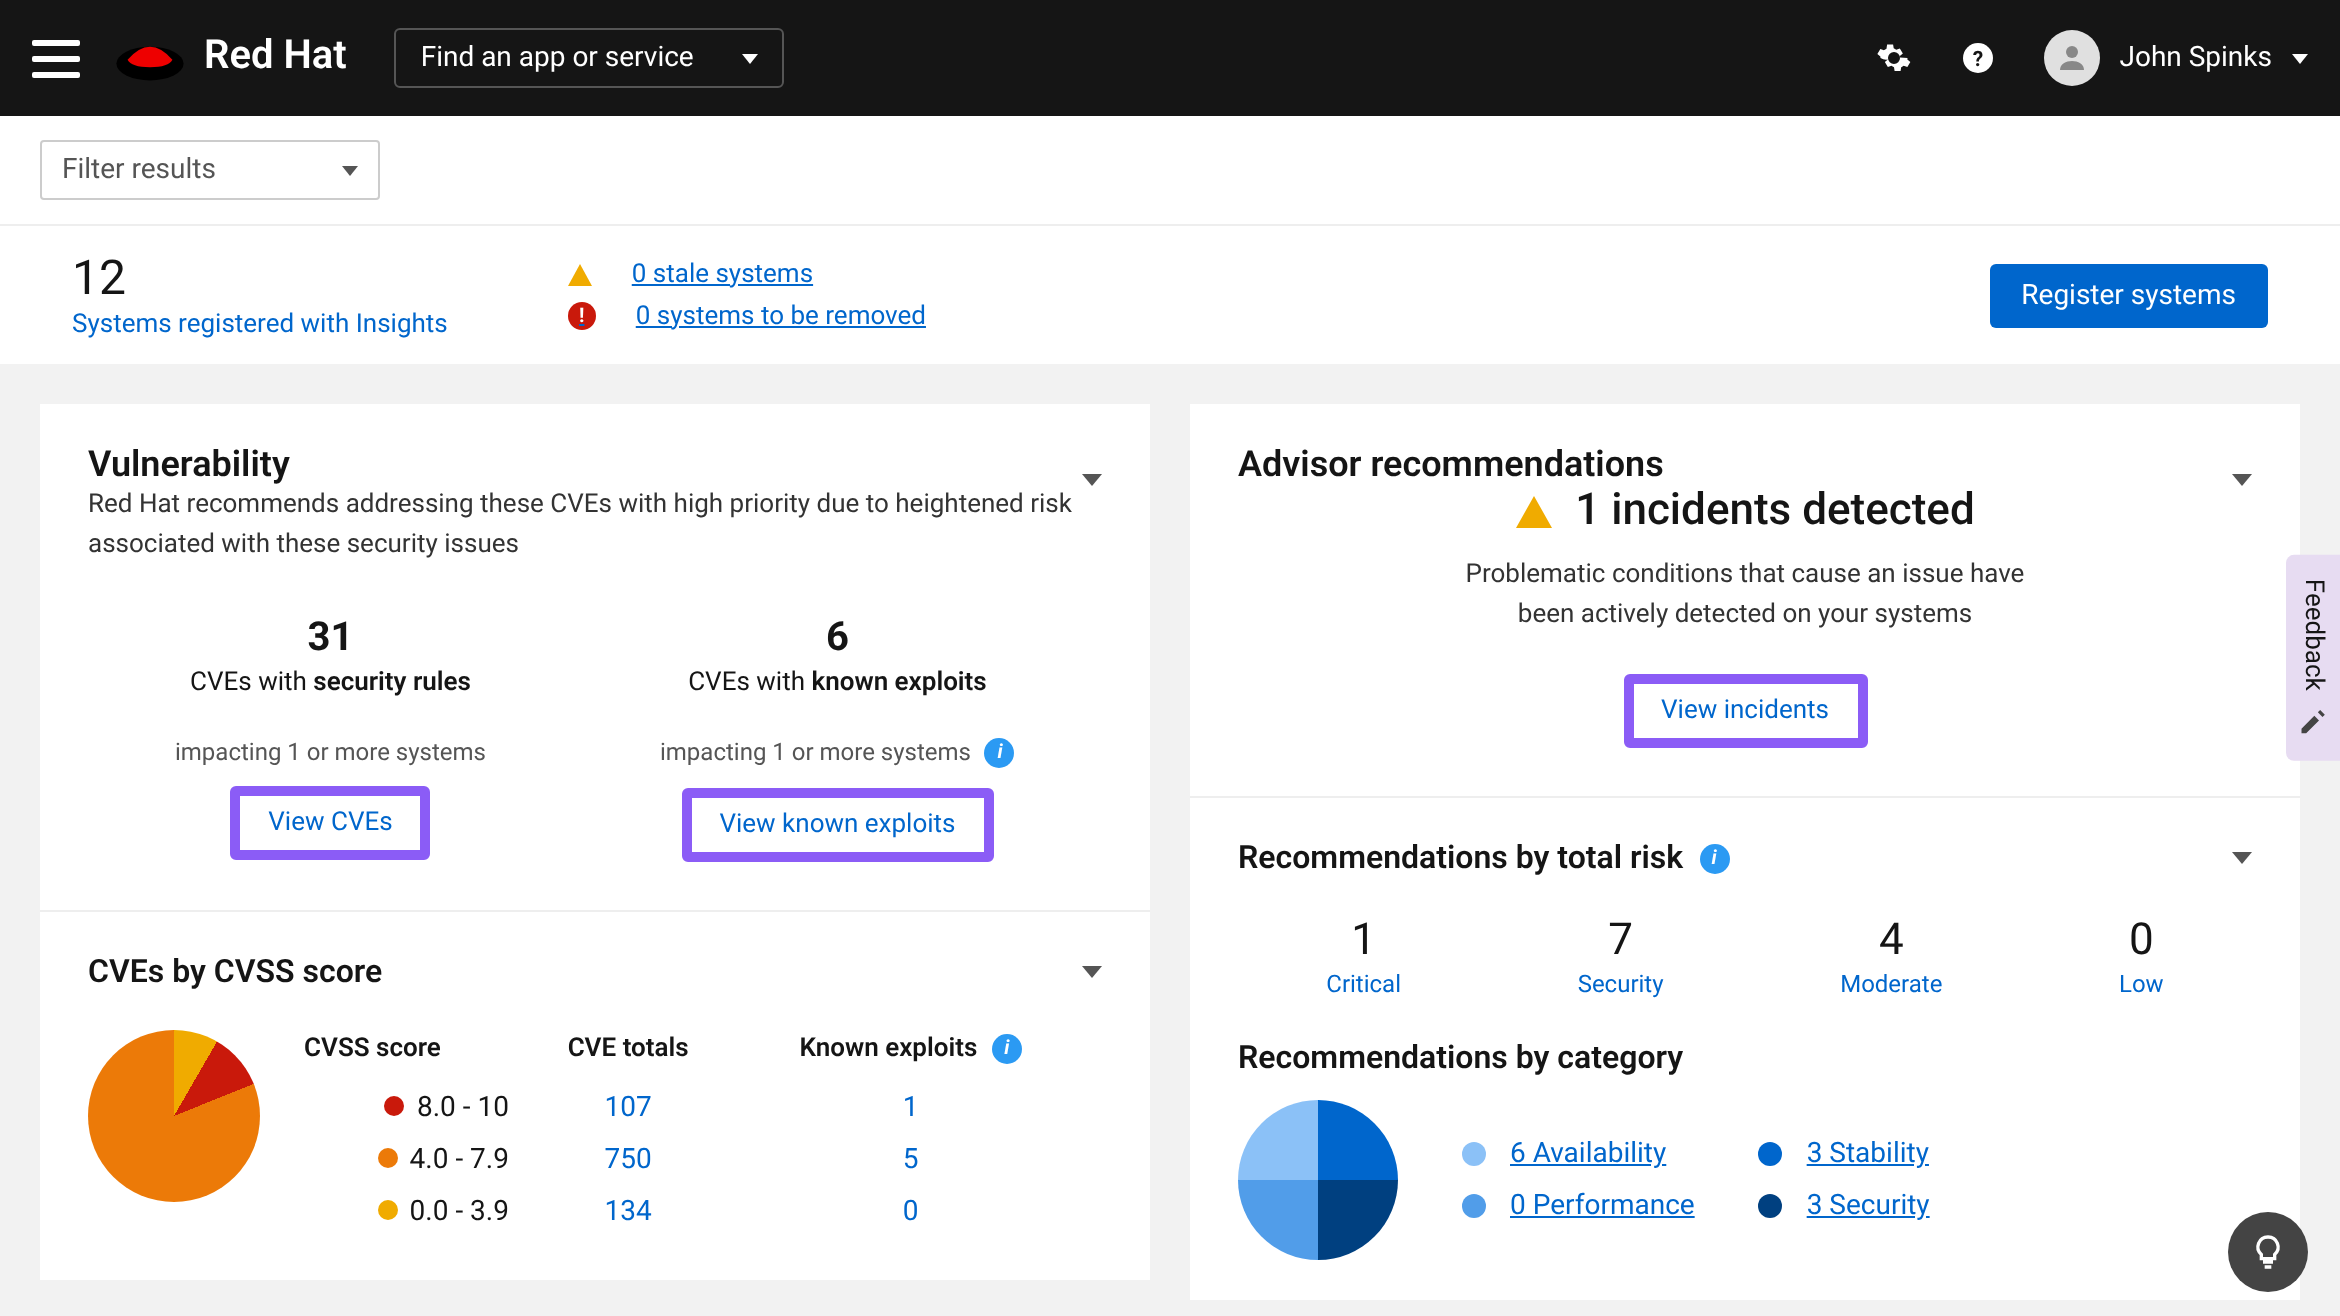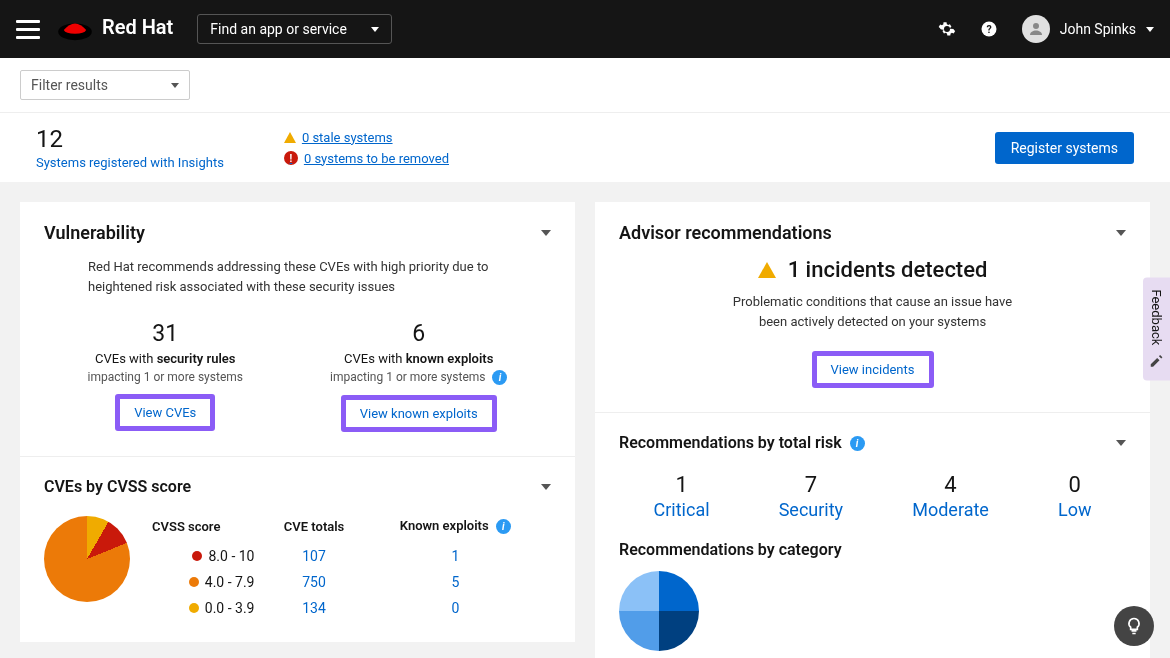--- a/index.html
+++ b/index.html
@@ -22,60 +22,60 @@
 
 .filter-bar { background: #fff; padding: 12px 20px; }
 .filter-select { border: 1px solid #ccc; border-radius: 2px; padding: 6px 10px; width: 170px; display: flex; justify-content: space-between; align-items: center; color: #555; font-size: 14px; cursor: pointer; }
 
 
 .stats-row { background: #fff; border-top: 1px solid #eee; padding: 12px 36px; display: flex; align-items: center; }
 .systems-block { margin-right: 60px; }
 .systems-count { font-size: 24px; font-weight: 400; }
 .systems-link { color: #0066cc; font-size: 13px; text-decoration: none; display: block; margin-top: 2px; }
 .badge-list { display: flex; flex-direction: column; gap: 6px; }
-.badge-item { display: flex; align-items: center; gap: 6px; font-size: 13px; color: #0066cc; }
+.badge-item { display: flex; align-items: center; gap: 20px; font-size: 13px; color: #0066cc; }
 .warning-tri { width: 0; height: 0; border-left: 6px solid transparent; border-right: 6px solid transparent; border-bottom: 11px solid #f0ab00; }
 .error-circle { width: 14px; height: 14px; border-radius: 50%; background: #c9190b; color: #fff; display: inline-flex; align-items: center; justify-content: center; font-size: 10px; font-weight: bold; }
 .register-btn { margin-left: auto; background: #0066cc; color: #fff; border: none; border-radius: 3px; padding: 8px 16px; font-size: 14px; cursor: pointer; }
 
 
 .grid { display: flex; gap: 20px; padding: 20px; }
 .col { flex: 1; display: flex; flex-direction: column; gap: 0; }
 .card { background: #fff; padding: 20px 24px; margin-bottom: 20px; }
-.card-header { display: flex; justify-content: space-between; align-items: center; margin-bottom: 14px; }
+.card-header { display: flex; justify-content: space-between; align-items: flex-end; }
 .card-header h2 { font-size: 18px; font-weight: 600; }
 .collapse-caret { width: 0; height: 0; border-left: 5px solid transparent; border-right: 5px solid transparent; border-top: 6px solid #555; cursor: pointer; }
-.card-desc { font-size: 13px; color: #333; margin-bottom: 24px; line-height: 1.5; margin-left: 44px; }
+.card-desc { font-size: 13px; color: #333; margin-bottom: 24px; line-height: 1.5; }
 
 .metric-pair { display: flex; justify-content: space-around; margin-bottom: 20px; }
 .metric { text-align: center; }
-.metric-num { font-size: 23px; font-weight: 400; }
+.metric-num { font-size: 20px; font-weight: 700; }
 .metric-label { font-size: 13px; margin-top: 4px; }
-.metric-sub { font-size: 12px; color: #555; margin-top: 4px; text-align: center; }
+.metric-sub { font-size: 12px; color: #555; margin-top: 20px; text-align: center; }
 .secondary-btn { border: 5px solid #8b5cf6; color: #0066cc; background: #fff; border-radius: 3px; padding: 6px 14px; font-size: 13px; cursor: pointer; margin-top: 10px; display: inline-block; }
 .section-divider { border: none; border-top: 1px solid #eee; margin: 24px -24px 20px; }
 .section-heading { display: flex; justify-content: space-between; align-items: center; margin-bottom: 20px; }
 .section-heading h3 { font-size: 16px; font-weight: 600; }
 
 .cvss-body { display: flex; align-items: flex-start; gap: 20px; }
 .cvss-table { flex: 1; }
 .cvss-table th { text-align: left; font-size: 13px; font-weight: 600; padding: 0 12px 8px 0; }
 .cvss-table td { font-size: 14px; padding: 4px 12px 4px 0; text-align: right; }
 .cvss-table td.link { color: #0066cc; text-align: center; }
 .dot { width: 10px; height: 10px; border-radius: 50%; display: inline-block; margin-right: 6px; }
 .pie { width: 86px; height: 86px; border-radius: 50%; }
 
 .incidents { text-align: center; }
 .incidents-row { display: inline-flex; align-items: center; gap: 12px; font-size: 22px; font-weight: 500; }
 .incidents-desc { font-size: 13px; color: #333; margin: 10px auto; max-width: 300px; line-height: 1.5; }
 
 .risk-row { display: flex; justify-content: space-around; margin: 10px 0 20px; }
 .risk-item { text-align: center; }
 .risk-num { font-size: 22px; }
-.risk-label { font-size: 18px; color: #0066cc; margin-top: 2px; }
+.risk-label { font-size: 12px; color: #0066cc; margin-top: 2px; }
 
 .cat-body { display: flex; align-items: center; gap: 32px; margin-top: 12px; }
 .cat-legend { display: grid; grid-template-columns: auto auto; column-gap: 32px; row-gap: 10px; }
 .cat-item { display: flex; align-items: center; gap: 6px; color: #0066cc; font-size: 14px; }
 .cat-item .dot { width: 12px; height: 12px; }
 
 .info-icon { width: 15px; height: 15px; border-radius: 50%; background: #2b9af3; color: #fff; display: inline-flex; align-items: center; justify-content: center; font-size: 10px; font-weight: bold; font-style: italic; margin-left: 4px; }
 
 
 .feedback-tab { position: fixed; right: 0; top: 50%; transform: translateY(-50%); background: #e7dcf2; padding: 12px 6px; writing-mode: vertical-rl; border-radius: 4px 0 0 4px; cursor: pointer; font-size: 13px; }
@@ -252,20 +252,38 @@
           </div>
         <div class="risk-item">
             <div class="risk-num">0</div>
             <div class="risk-label">Low</div>
           </div>
       </div>
 
       <h3 style="font-size:16px;font-weight:600">Recommendations by category</h3>
       <div class="cat-body">
         <div class="pie" style="width:80px;height:80px;background:conic-gradient(#06c 0 90deg, #004080 90deg 180deg, #519de9 180deg 270deg, #8bc1f7 270deg 360deg);"></div>
+        <div class="cat-legend">
+          <a href="#" class="cat-item">
+              <span class="dot" style="background:#8bc1f7"></span>
+              <span>6 Availability</span>
+            </a>
+          <a href="#" class="cat-item">
+              <span class="dot" style="background:#06c"></span>
+              <span>3 Stability</span>
+            </a>
+          <a href="#" class="cat-item">
+              <span class="dot" style="background:#519de9"></span>
+              <span>0 Performance</span>
+            </a>
+          <a href="#" class="cat-item">
+              <span class="dot" style="background:#004080"></span>
+              <span>3 Security</span>
+            </a>
+        </div>
       </div>
     </div>
 
   </div>
 </div>
 
 <div class="feedback-tab">
   <span>Feedback</span>
   <svg width="14" height="14" viewBox="0 0 24 24" style="margin-top:6px">
       <path fill="#444" d="M3 17v4h4l11-11-4-4L3 17zM21 7l-4-4 2-2 4 4-2 2z"></path>

